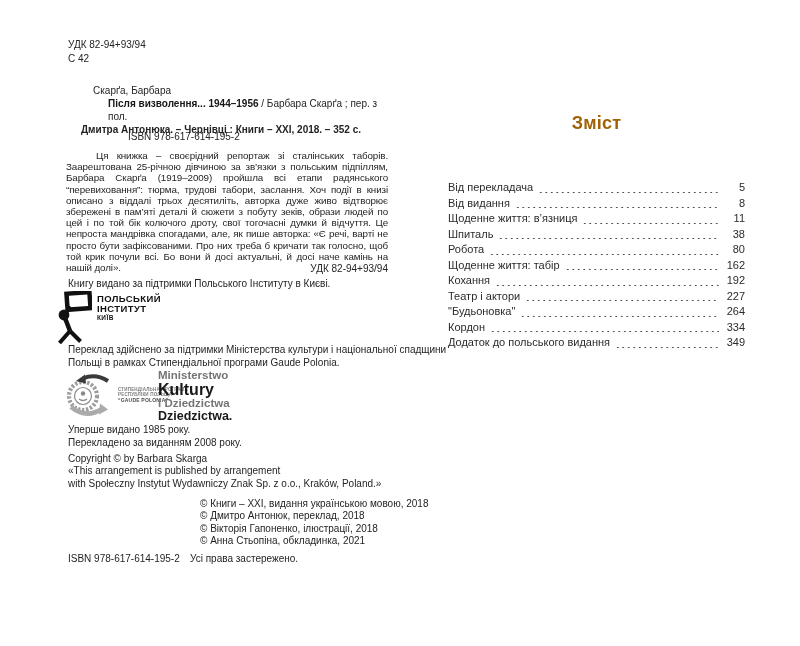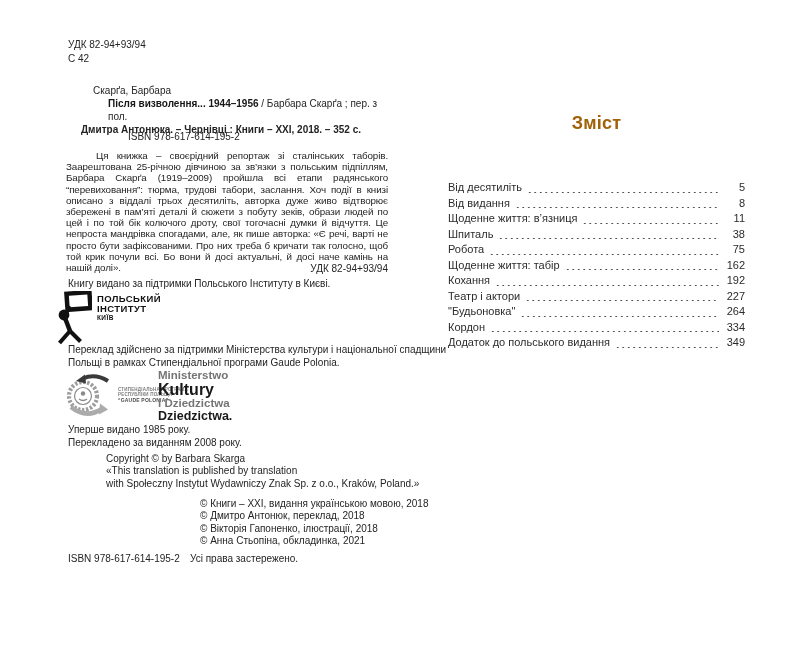--- a/index.html
+++ b/index.html
@@ -27,21 +27,21 @@
   .gaude{left:62px;top:372px;display:flex;align-items:center;gap:4px;}
   .gaude-text{color:#7c7c7c;font-size:4.5px;line-height:5.5px;font-weight:bold;
               letter-spacing:0.2px;text-transform:uppercase;}
   .gaude-text .g3{color:#4c4c4c;font-size:5px;}
   .ministry{left:158px;top:369px;font-weight:bold;}
   .ministry .m1{font-size:11.5px;line-height:12.5px;color:#757575;}
   .ministry .m2{font-size:16px;line-height:15px;color:#191919;}
   .ministry .m3{font-size:11.5px;line-height:13px;color:#757575;}
   .ministry .m4{font-size:12.5px;line-height:13px;color:#191919;}
   .first-pub{left:68px;top:423px;font-size:10px;line-height:13px;}
-  .copyright{left:68px;top:453px;font-size:10px;line-height:12.3px;margin-left:38px;}
+  .copyright{left:68px;top:453px;font-size:10px;line-height:12.3px;}
   .credits{left:200px;top:498px;font-size:10px;line-height:12.3px;}
   .bottom-row-isbn{left:68px;top:553px;font-size:10px;}
   .bottom-row-rights{left:190px;top:553px;font-size:10px;}
 
   
   .toc-heading{left:448px;top:84px;width:297px;text-align:center;
                font-size:18px;font-weight:bold;color:#a16207;letter-spacing:0.2px;margin-top:29px;}
   .toc{left:448px;top:181px;width:297px;font-size:11px;color:#2b2b2b;}
   .toc-row{display:flex;align-items:baseline;height:15.5px;}
   .toc-title{white-space:nowrap;}
@@ -120,39 +120,39 @@
     <div class="m4">Dziedzictwa.</div>
   </div>
 
   <div class="abs first-pub">
     <div>Уперше видано 1985 року.</div>
     <div>Перекладено за виданням 2008 року.</div>
   </div>
 
   <div class="abs copyright">
     <div>Copyright © by Barbara Skarga</div>
-    <div>«This translation is published by translation</div>
+    <div>«This arrangement is published by arrangement</div>
     <div>with Społeczny Instytut Wydawniczy Znak Sp. z o.o., Kraków, Poland.»</div>
   </div>
 
   <div class="abs credits">
       <div>© Книги – ХХІ, видання українською мовою, 2018</div>
       <div>© Дмитро Антонюк, переклад, 2018</div>
       <div>© Вікторія Гапоненко, ілюстрації, 2018</div>
       <div>© Анна Стьопіна, обкладинка, 2021</div>
     </div>
 
   <div class="abs bottom-row-isbn">ISBN 978-617-614-195-2</div>
   <div class="abs bottom-row-rights">Усі права застережено.</div>
 
   <div class="abs toc-heading">Зміст</div>
 
   <div class="abs toc">
       <div class="toc-row">
-      <span class="toc-title">Від десятиліть</span>
+      <span class="toc-title">Від перекладача</span>
       <span class="toc-leader"></span>
       <span class="toc-page">5</span>
     </div>
       <div class="toc-row">
       <span class="toc-title">Від видання</span>
       <span class="toc-leader"></span>
       <span class="toc-page">8</span>
     </div>
       <div class="toc-row">
       <span class="toc-title">Щоденне життя: в’язниця</span>
@@ -160,21 +160,21 @@
       <span class="toc-page">11</span>
     </div>
       <div class="toc-row">
       <span class="toc-title">Шпиталь</span>
       <span class="toc-leader"></span>
       <span class="toc-page">38</span>
     </div>
       <div class="toc-row">
       <span class="toc-title">Робота</span>
       <span class="toc-leader"></span>
-      <span class="toc-page">75</span>
+      <span class="toc-page">80</span>
     </div>
       <div class="toc-row">
       <span class="toc-title">Щоденне життя: табір</span>
       <span class="toc-leader"></span>
       <span class="toc-page">162</span>
     </div>
       <div class="toc-row">
       <span class="toc-title">Кохання</span>
       <span class="toc-leader"></span>
       <span class="toc-page">192</span>

